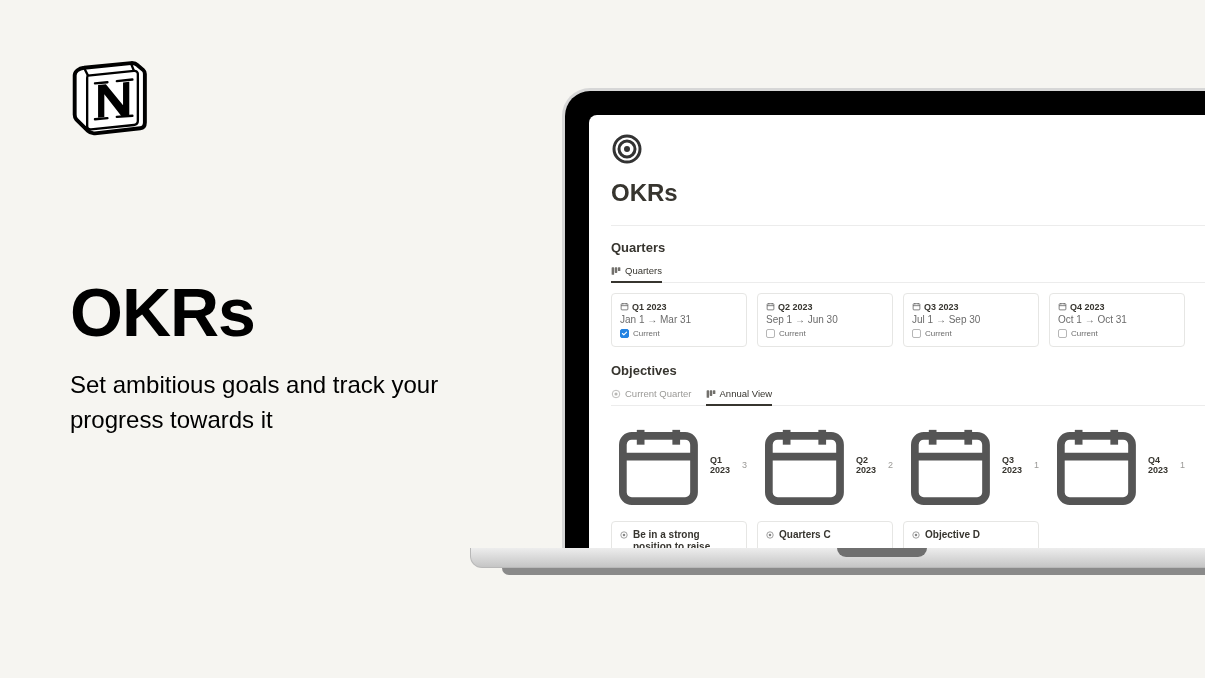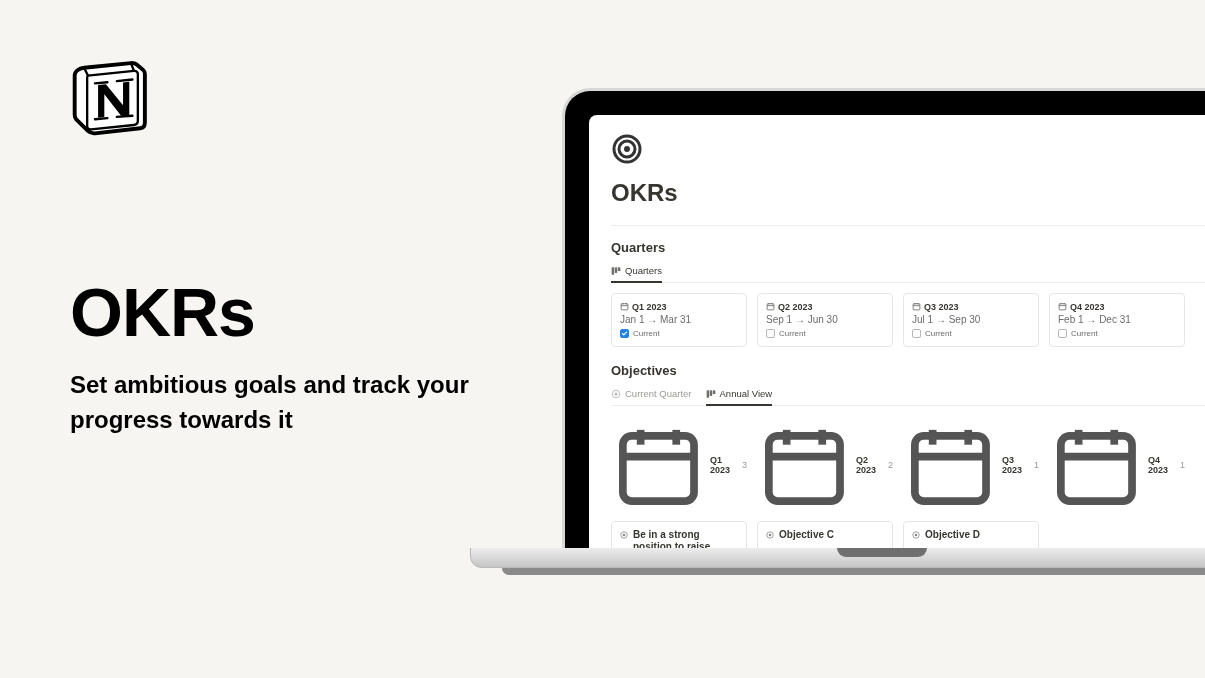--- a/index.html
+++ b/index.html
@@ -28,21 +28,21 @@
     font-weight: 800;
     letter-spacing: -1px;
     line-height: 1;
     margin-bottom: 22px;
     color: #000;
   }
   .promo p {
     font-size: 24px;
     line-height: 1.45;
     color: #000;
-    font-weight: 700;
+    font-weight: 400;
   }
 
   
   .laptop {
     position: absolute;
     left: 562px;
     top: 88px;
     width: 760px;  
   }
   .laptop-bezel {
@@ -241,21 +241,21 @@
                 <span>Current</span>
               </div>
             </div>
             <div class="q-card">
               <div><svg class="date-ico" viewBox="0 0 16 16">
                   <rect x="2" y="3" width="12" height="11" rx="1.5" fill="none" stroke="#555" stroke-width="1.3"></rect>
                   <line x1="2" y1="6.5" x2="14" y2="6.5" stroke="#555" stroke-width="1.3"></line>
                   <line x1="5" y1="2" x2="5" y2="4.5" stroke="#555" stroke-width="1.3"></line>
                   <line x1="11" y1="2" x2="11" y2="4.5" stroke="#555" stroke-width="1.3"></line>
                 </svg><span class="q-name">Q4 2023</span></div>
-              <div class="q-range">Feb 1 → Dec 31</div>
+              <div class="q-range">Oct 1 → Oct 31</div>
               <div class="chk-row">
                 <span class="chk"></span>
                 <span>Current</span>
               </div>
             </div>
           </div>
 
         <div style="height:16px"></div>
         <div class="section-title">Objectives</div>
         <div class="tabs">
@@ -307,21 +307,21 @@
                 </svg>
                 <span>Q2 2023</span>
                 <span class="cnt">2</span>
               </div>
               <div class="obj-card">
                 <div class="title-row">
                   <svg class="bull" viewBox="0 0 10 10">
                     <circle cx="5" cy="5" r="4" fill="none" stroke="#555" stroke-width="1"></circle>
                     <circle cx="5" cy="5" r="1.6" fill="#555"></circle>
                   </svg>
-                  <div class="obj-title">Objective C</div>
+                  <div class="obj-title">Quarters C</div>
                 </div>
                 <div class="prog-row">
                   <span class="pct">0%</span>
                   <span class="prog-bar">
                     <span class="fill" style="width:0%"></span>
                   </span>
                 </div>
               </div>
             </div>
             <div class="obj-col">

